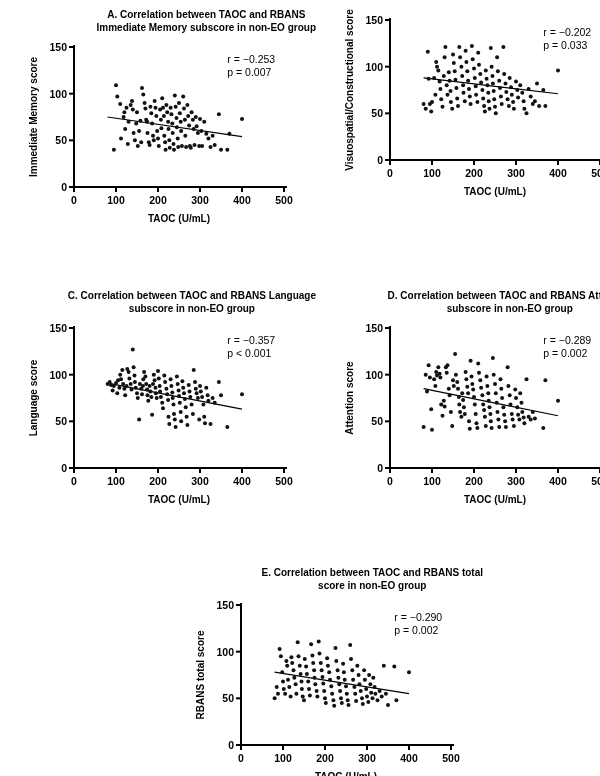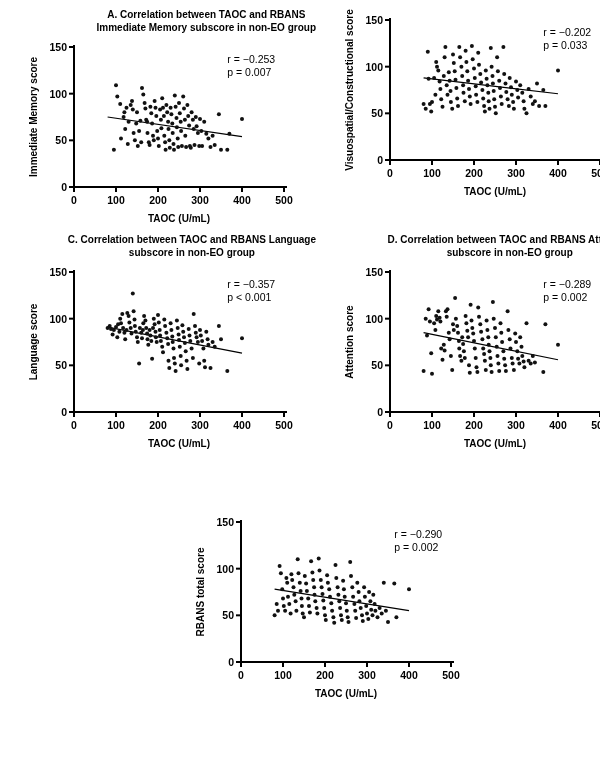--- a/index.html
+++ b/index.html
@@ -1,19 +1,19 @@
 <!DOCTYPE html>
 <html><head>
 <meta charset="utf-8">
 <style>
   html,body{margin:0;padding:0;background:#ffffff;}
   body{width:600px;height:776px;overflow:hidden;font-family:"Liberation Sans",sans-serif;color:#000;}
   .figure{width:600px;height:776px;position:relative;padding-top:8px;box-sizing:border-box;}
   .row{display:flex;justify-content:space-between;align-items:flex-start;}
-  .row2{}
+  .row2{margin-top:56px;}
   .row3{margin-top:52px;justify-content:center;}
   .panel{width:300px;display:flex;flex-direction:column;align-items:flex-end;padding-left:26px;}
   .panel-e{width:340px;}
   .panel-title{font-size:10px;font-weight:bold;text-align:center;line-height:13px;white-space:pre-line;margin-bottom:1px;max-width:290px;}
   .chart{width:290px;height:198px;}
   svg{display:block;}
   svg text{fill:#000;}
   .tick{font-family:"Liberation Sans",sans-serif;font-size:10.5px;font-weight:bold;}
   .axlabel{font-family:"Liberation Sans",sans-serif;font-size:10px;font-weight:bold;}
   .anno{font-family:"Liberation Sans",sans-serif;font-size:10.5px;font-weight:normal;}
@@ -617,20 +617,22 @@
               <circle cx="203.4" cy="64.3" r="2"></circle>
               <circle cx="216.0" cy="84.8" r="2"></circle>
             </g>
           </svg>
         </div>
     </div>
   </div>
 
   <div class="row row3">
     <div class="panel panel-e">
+      <div class="panel-title">E. Correlation between TAOC and RBANS total
+score in non-EO group</div>
       <div class="chart">
           <svg width="290" height="198" viewBox="0 0 290 198">
             <g stroke="#000000" stroke-width="2" fill="none">
               <line x1="48" y1="10" x2="48" y2="153"></line>
               <line x1="47" y1="152" x2="261" y2="152"></line>
               <line x1="43" y1="152" x2="48" y2="152"></line>
               <line x1="43" y1="105.33333333333334" x2="48" y2="105.33333333333334"></line>
               <line x1="43" y1="58.66666666666667" x2="48" y2="58.66666666666667"></line>
               <line x1="43" y1="12" x2="48" y2="12"></line>
               <line x1="48" y1="152" x2="48" y2="157"></line>

